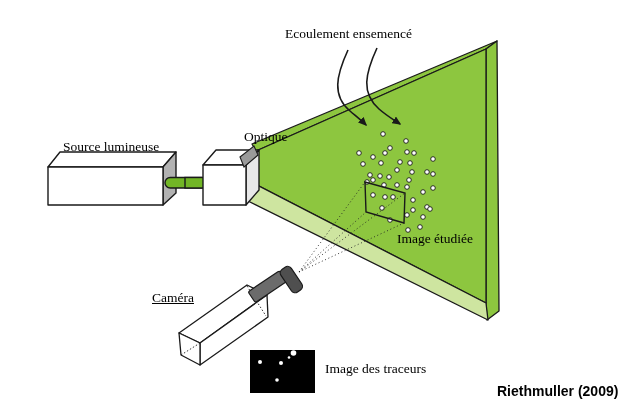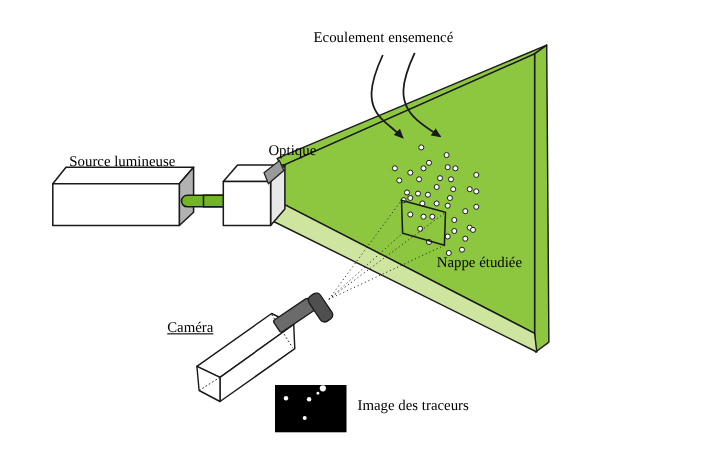--- a/index.html
+++ b/index.html
@@ -131,17 +131,18 @@
         <circle cx="281" cy="363" r="2" fill="#ffffff"></circle>
         <circle cx="289" cy="357.5" r="1.3" fill="#ffffff"></circle>
         <circle cx="293.5" cy="353" r="2.8" fill="#ffffff"></circle>
         <circle cx="277" cy="380" r="1.8" fill="#ffffff"></circle>
       </g>
   </svg>
 
   <div class="label" style="left:285px; top:27px;">Ecoulement ensemencé</div>
   <div class="label" style="left:63px; top:130px;margin-top:10px;">Source lumineuse</div>
   <div class="label" style="left:208px; top:130px;margin-left:36px;">Optique</div>
-  <div class="label" style="left:397px; top:232px;">Nappe étudiée</div>
+  <div class="label" style="left:397px; top:232px;">Image étudiée</div>
   <div class="label" style="left:152px; top:291px;text-decoration:underline;">Caméra</div>
   <div class="label" style="left:325px; top:362px;">Image des traceurs</div>
+  <div class="citation" style="left:497px; top:383px;">Riethmuller (2009)</div>
 
 </div>
 
 </body></html>

